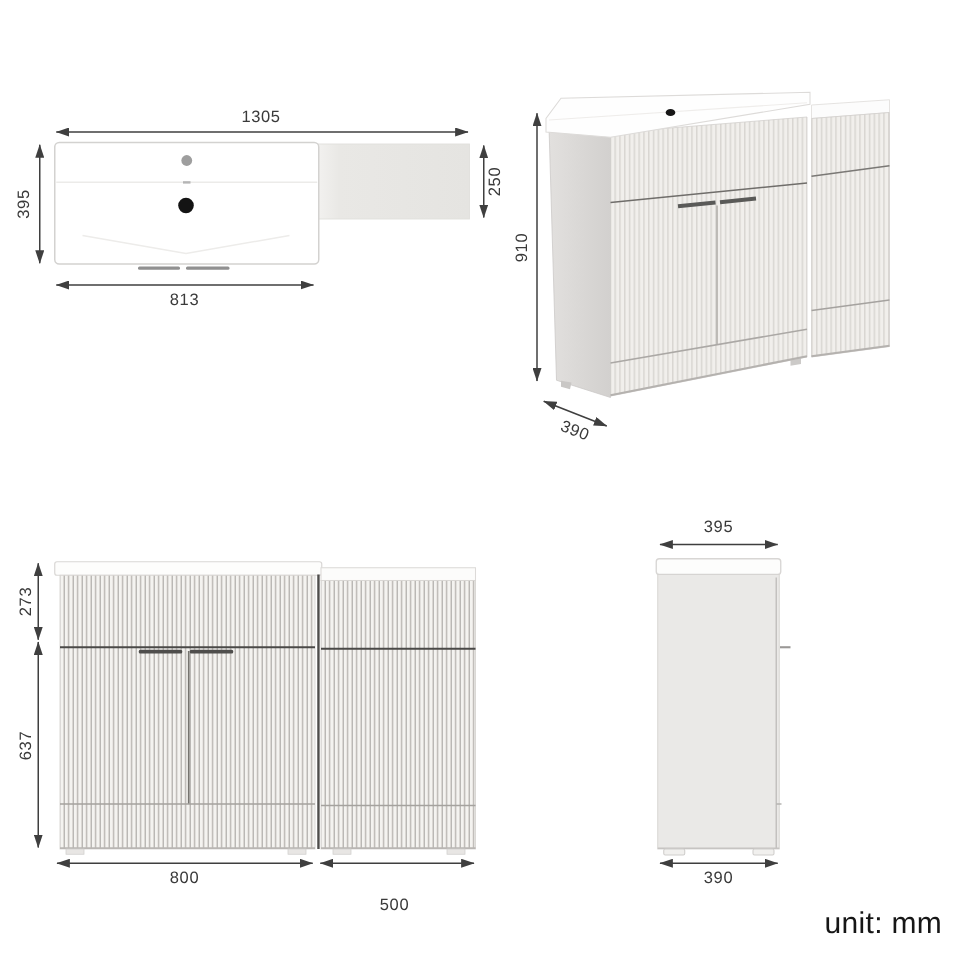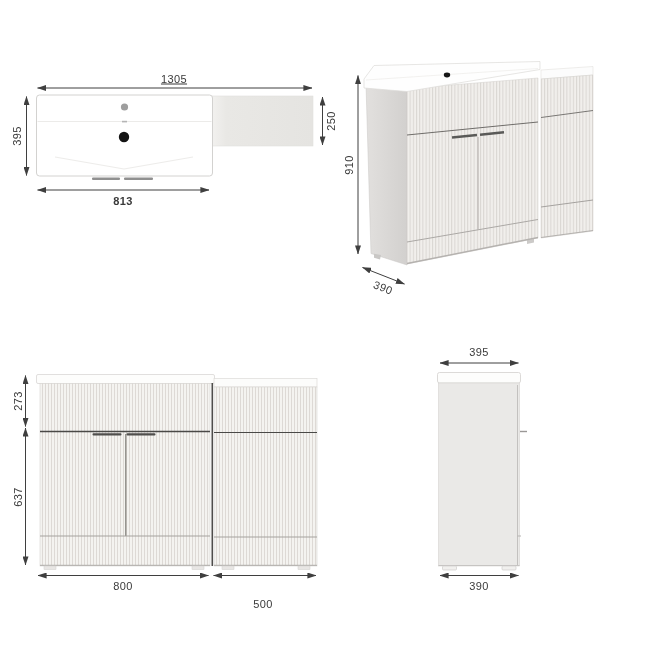--- a/index.html
+++ b/index.html
@@ -164,30 +164,31 @@
       <rect x="438.5" y="383" width="81" height="183" fill="#eae9e7" stroke="#d5d3d1" stroke-width="0.6"></rect>
       <line x1="517.5" y1="385" x2="517.5" y2="566" stroke="#c3c1bf" stroke-width="1"></line>
       <line x1="520" y1="431.5" x2="527" y2="431.5" stroke="#9a9896" stroke-width="1.4"></line>
       <line x1="517.5" y1="536" x2="521" y2="536" stroke="#b5b3b1" stroke-width="1"></line>
       <line x1="438.5" y1="565.5" x2="519.5" y2="565.5" stroke="#c6c4c2" stroke-width="1"></line>
       <rect x="442.5" y="566" width="14" height="4" rx="1" fill="#f1f0ee" stroke="#cfcdcb" stroke-width="0.7"></rect>
       <rect x="502" y="566" width="14" height="4" rx="1" fill="#f1f0ee" stroke="#cfcdcb" stroke-width="0.7"></rect>
     </g>
   </svg>
 
-  <div class="dim-label" style="left:174px;top:79px;text-decoration:underline;">1305</div>
+  <div class="dim-label" style="left:174px;top:79px;">1305</div>
   <div class="dim-label vert" style="left:17px;top:136px;">395</div>
   <div class="dim-label vert" style="left:331px;top:121px;">250</div>
-  <div class="dim-label" style="left:123px;top:201px;font-weight:bold;">813</div>
+  <div class="dim-label" style="left:123px;top:201px;">813</div>
 
   <div class="dim-label vert" style="left:349px;top:165px;">910</div>
   <div class="dim-label diag" style="left:383px;top:288px;">390</div>
 
   <div class="dim-label vert" style="left:18px;top:401px;">273</div>
   <div class="dim-label vert" style="left:18px;top:497px;">637</div>
   <div class="dim-label" style="left:123px;top:586px;text-align:center;">800</div>
   <div class="dim-label" style="left:263px;top:560px;margin-top:44px;">500</div>
 
   <div class="dim-label" style="left:479px;top:352px;">395</div>
   <div class="dim-label" style="left:479px;top:586px;">390</div>
 
+  <div class="unit-note">unit: mm</div>
 
 </div>
 
 </body></html>

